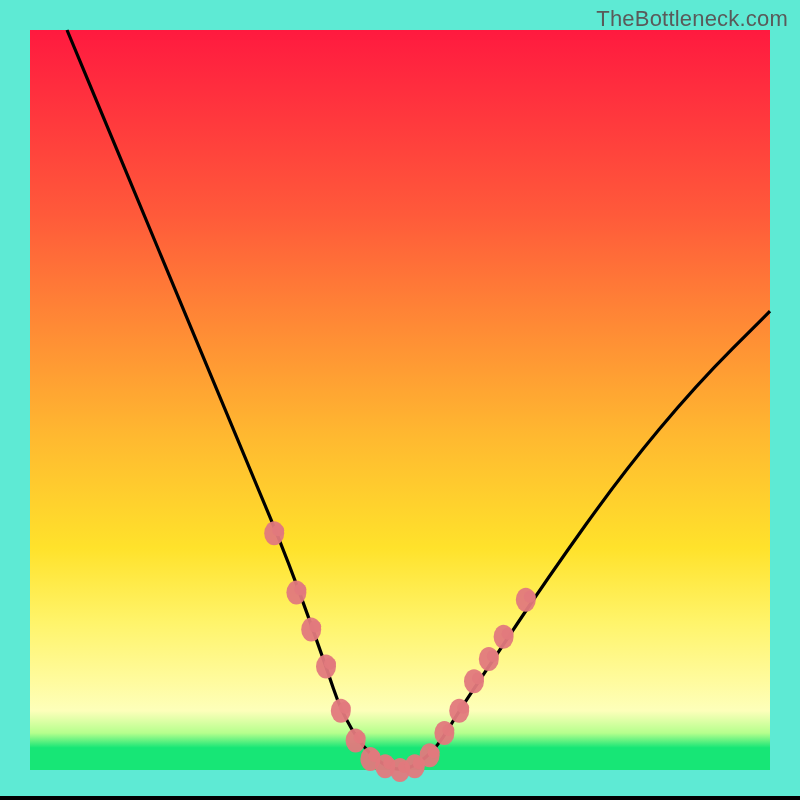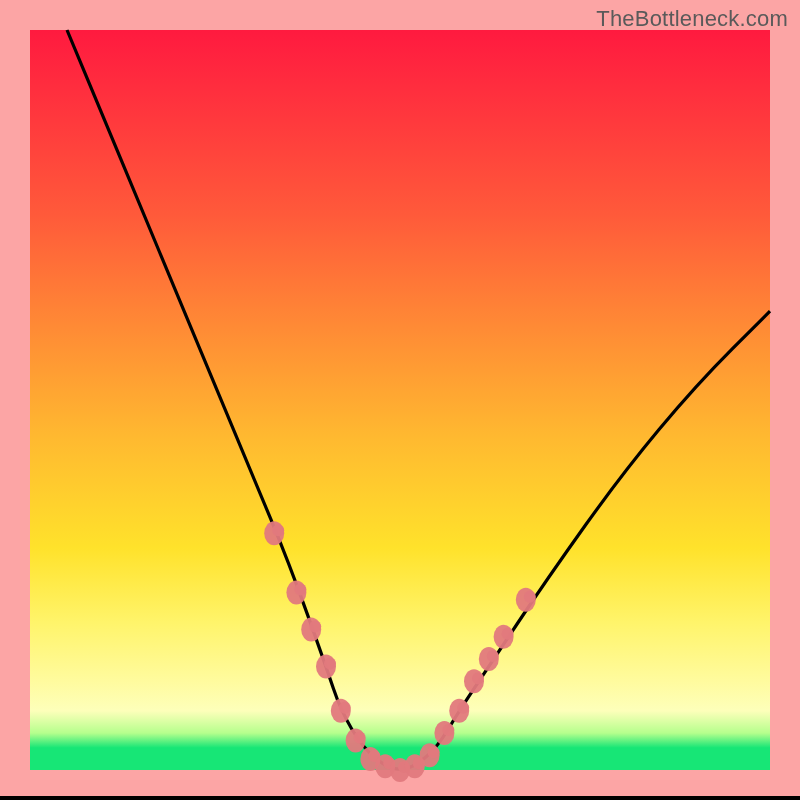--- a/index.html
+++ b/index.html
@@ -10,21 +10,21 @@
     overflow: hidden;
     background: #000;
     font-family: Arial, Helvetica, sans-serif;
   }
   .frame {
     position: absolute;
     left: 0;
     top: 0;
     width: 800px;
     height: 796px;
-    background: #fca5a5;
+    background: #5eead4;
   }
   .plot-area {
     position: absolute;
     left: 30px;
     top: 30px;
     width: 740px;
     height: 740px;
     
     background:
       linear-gradient(to bottom,

